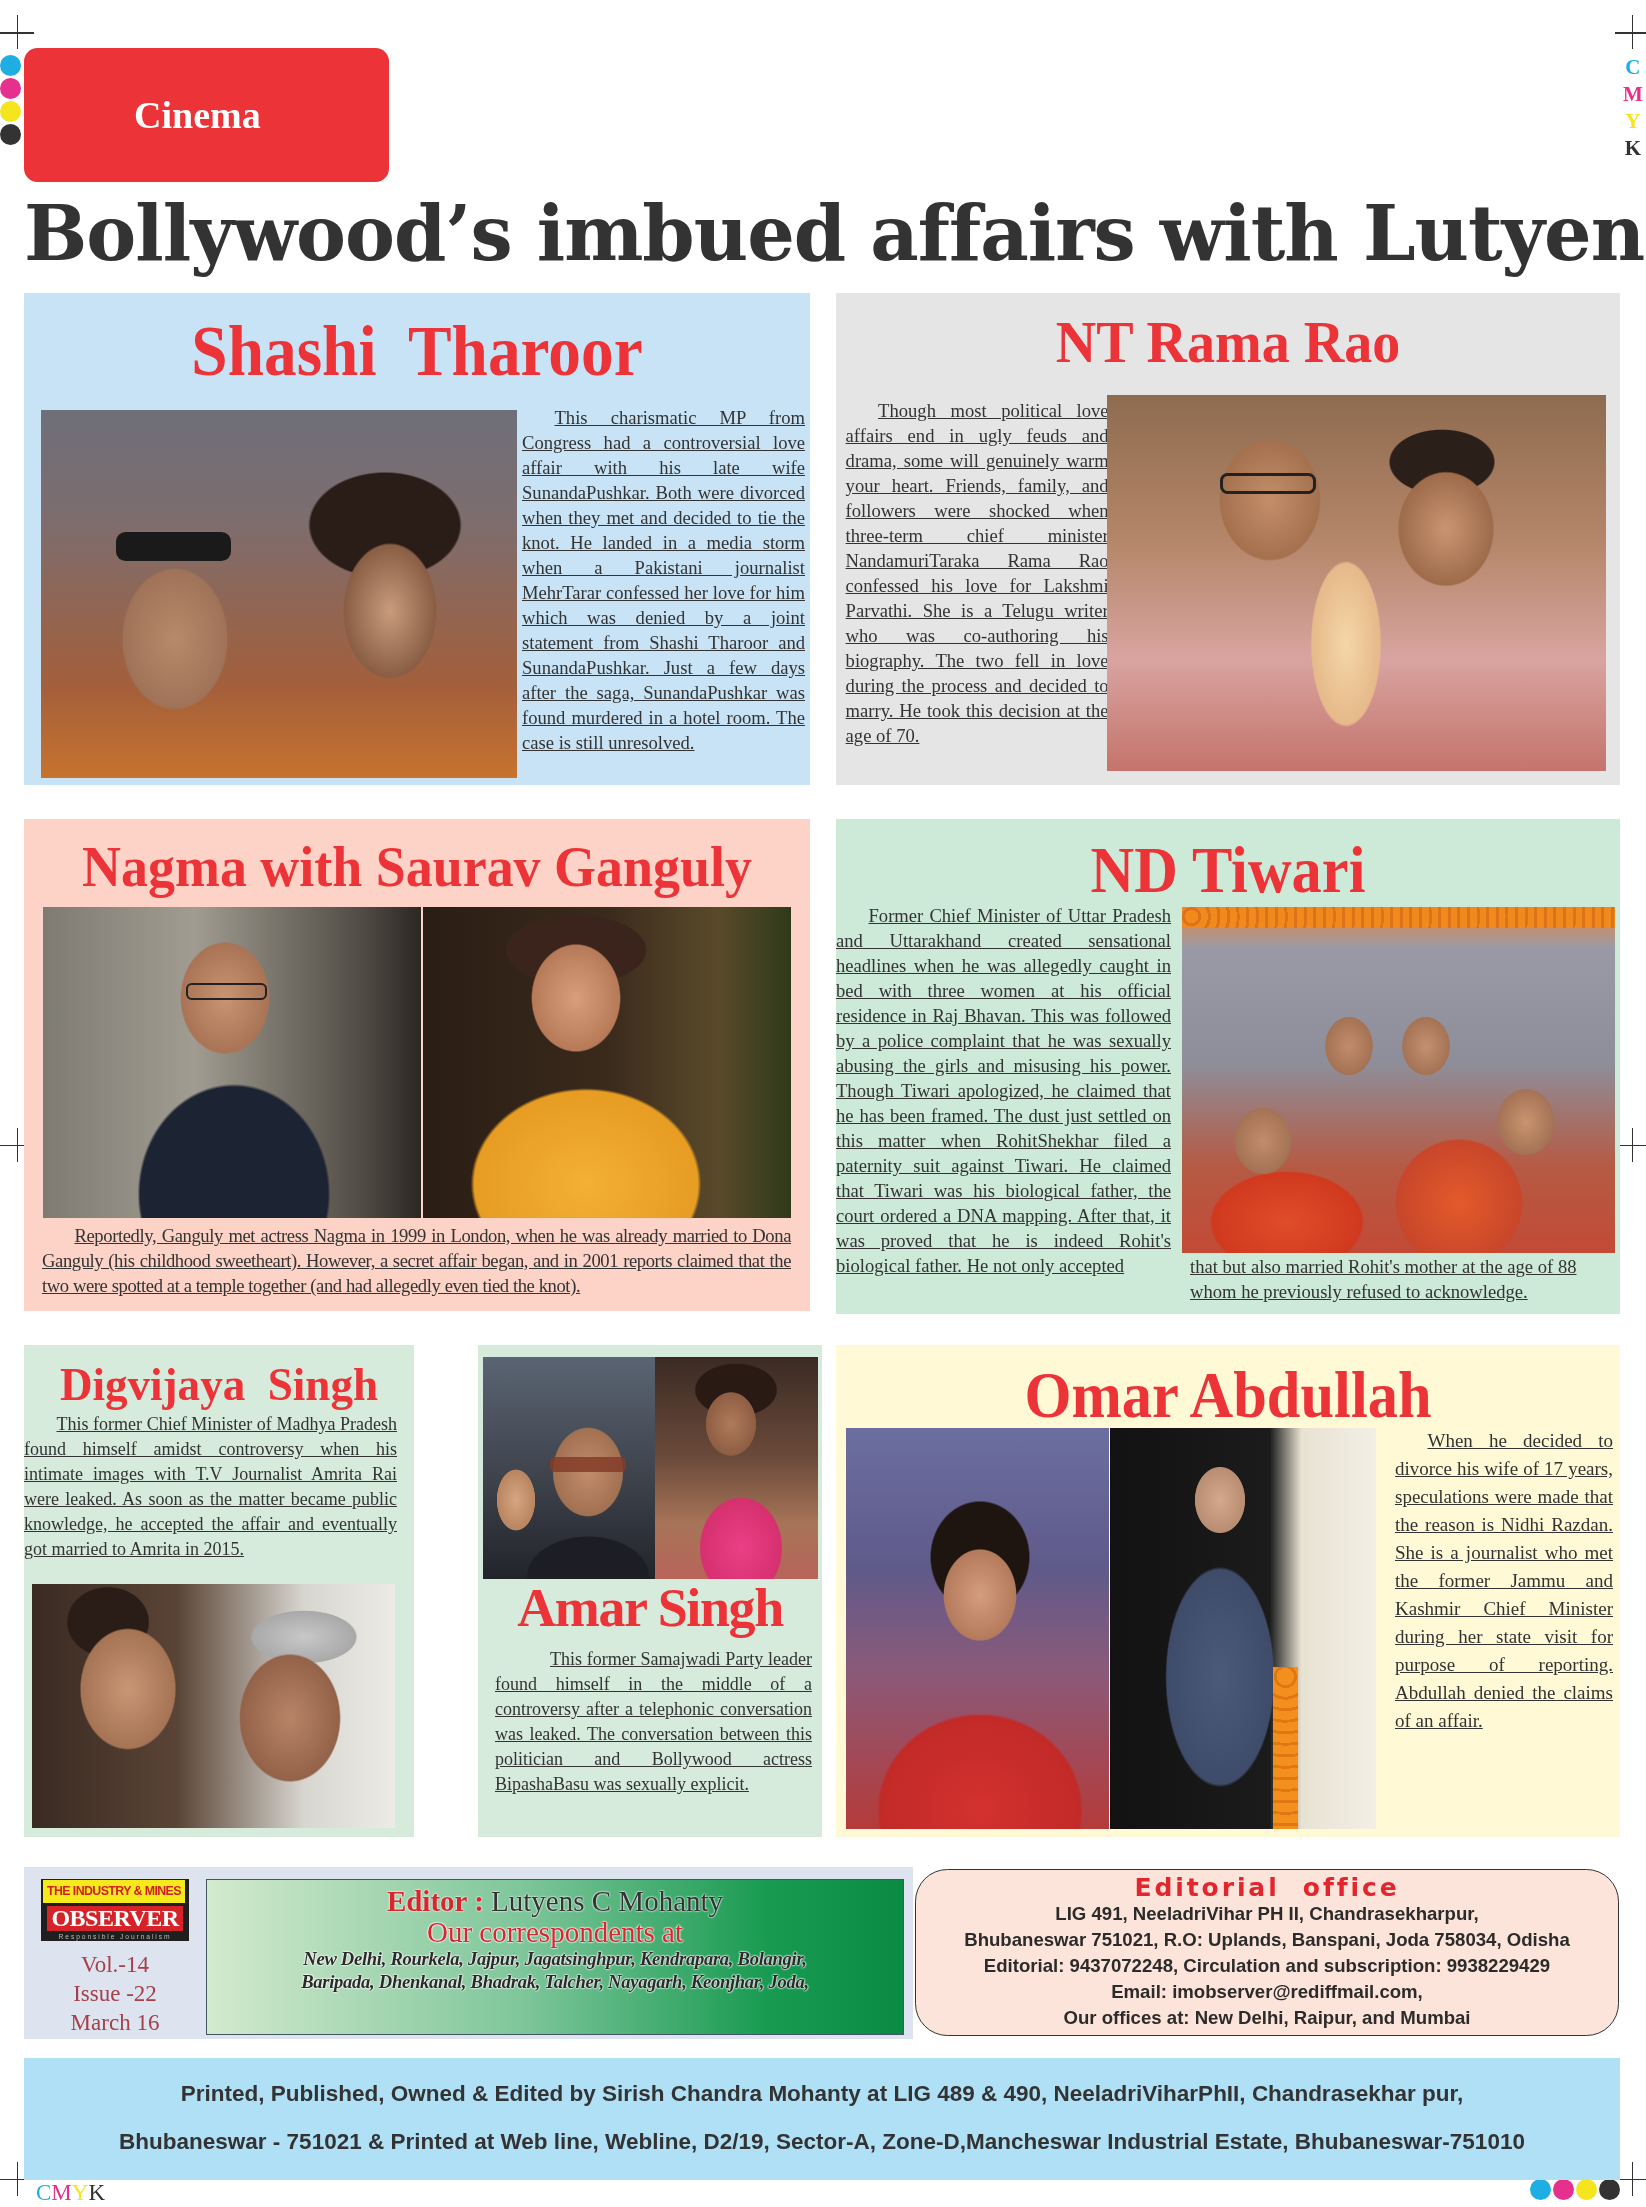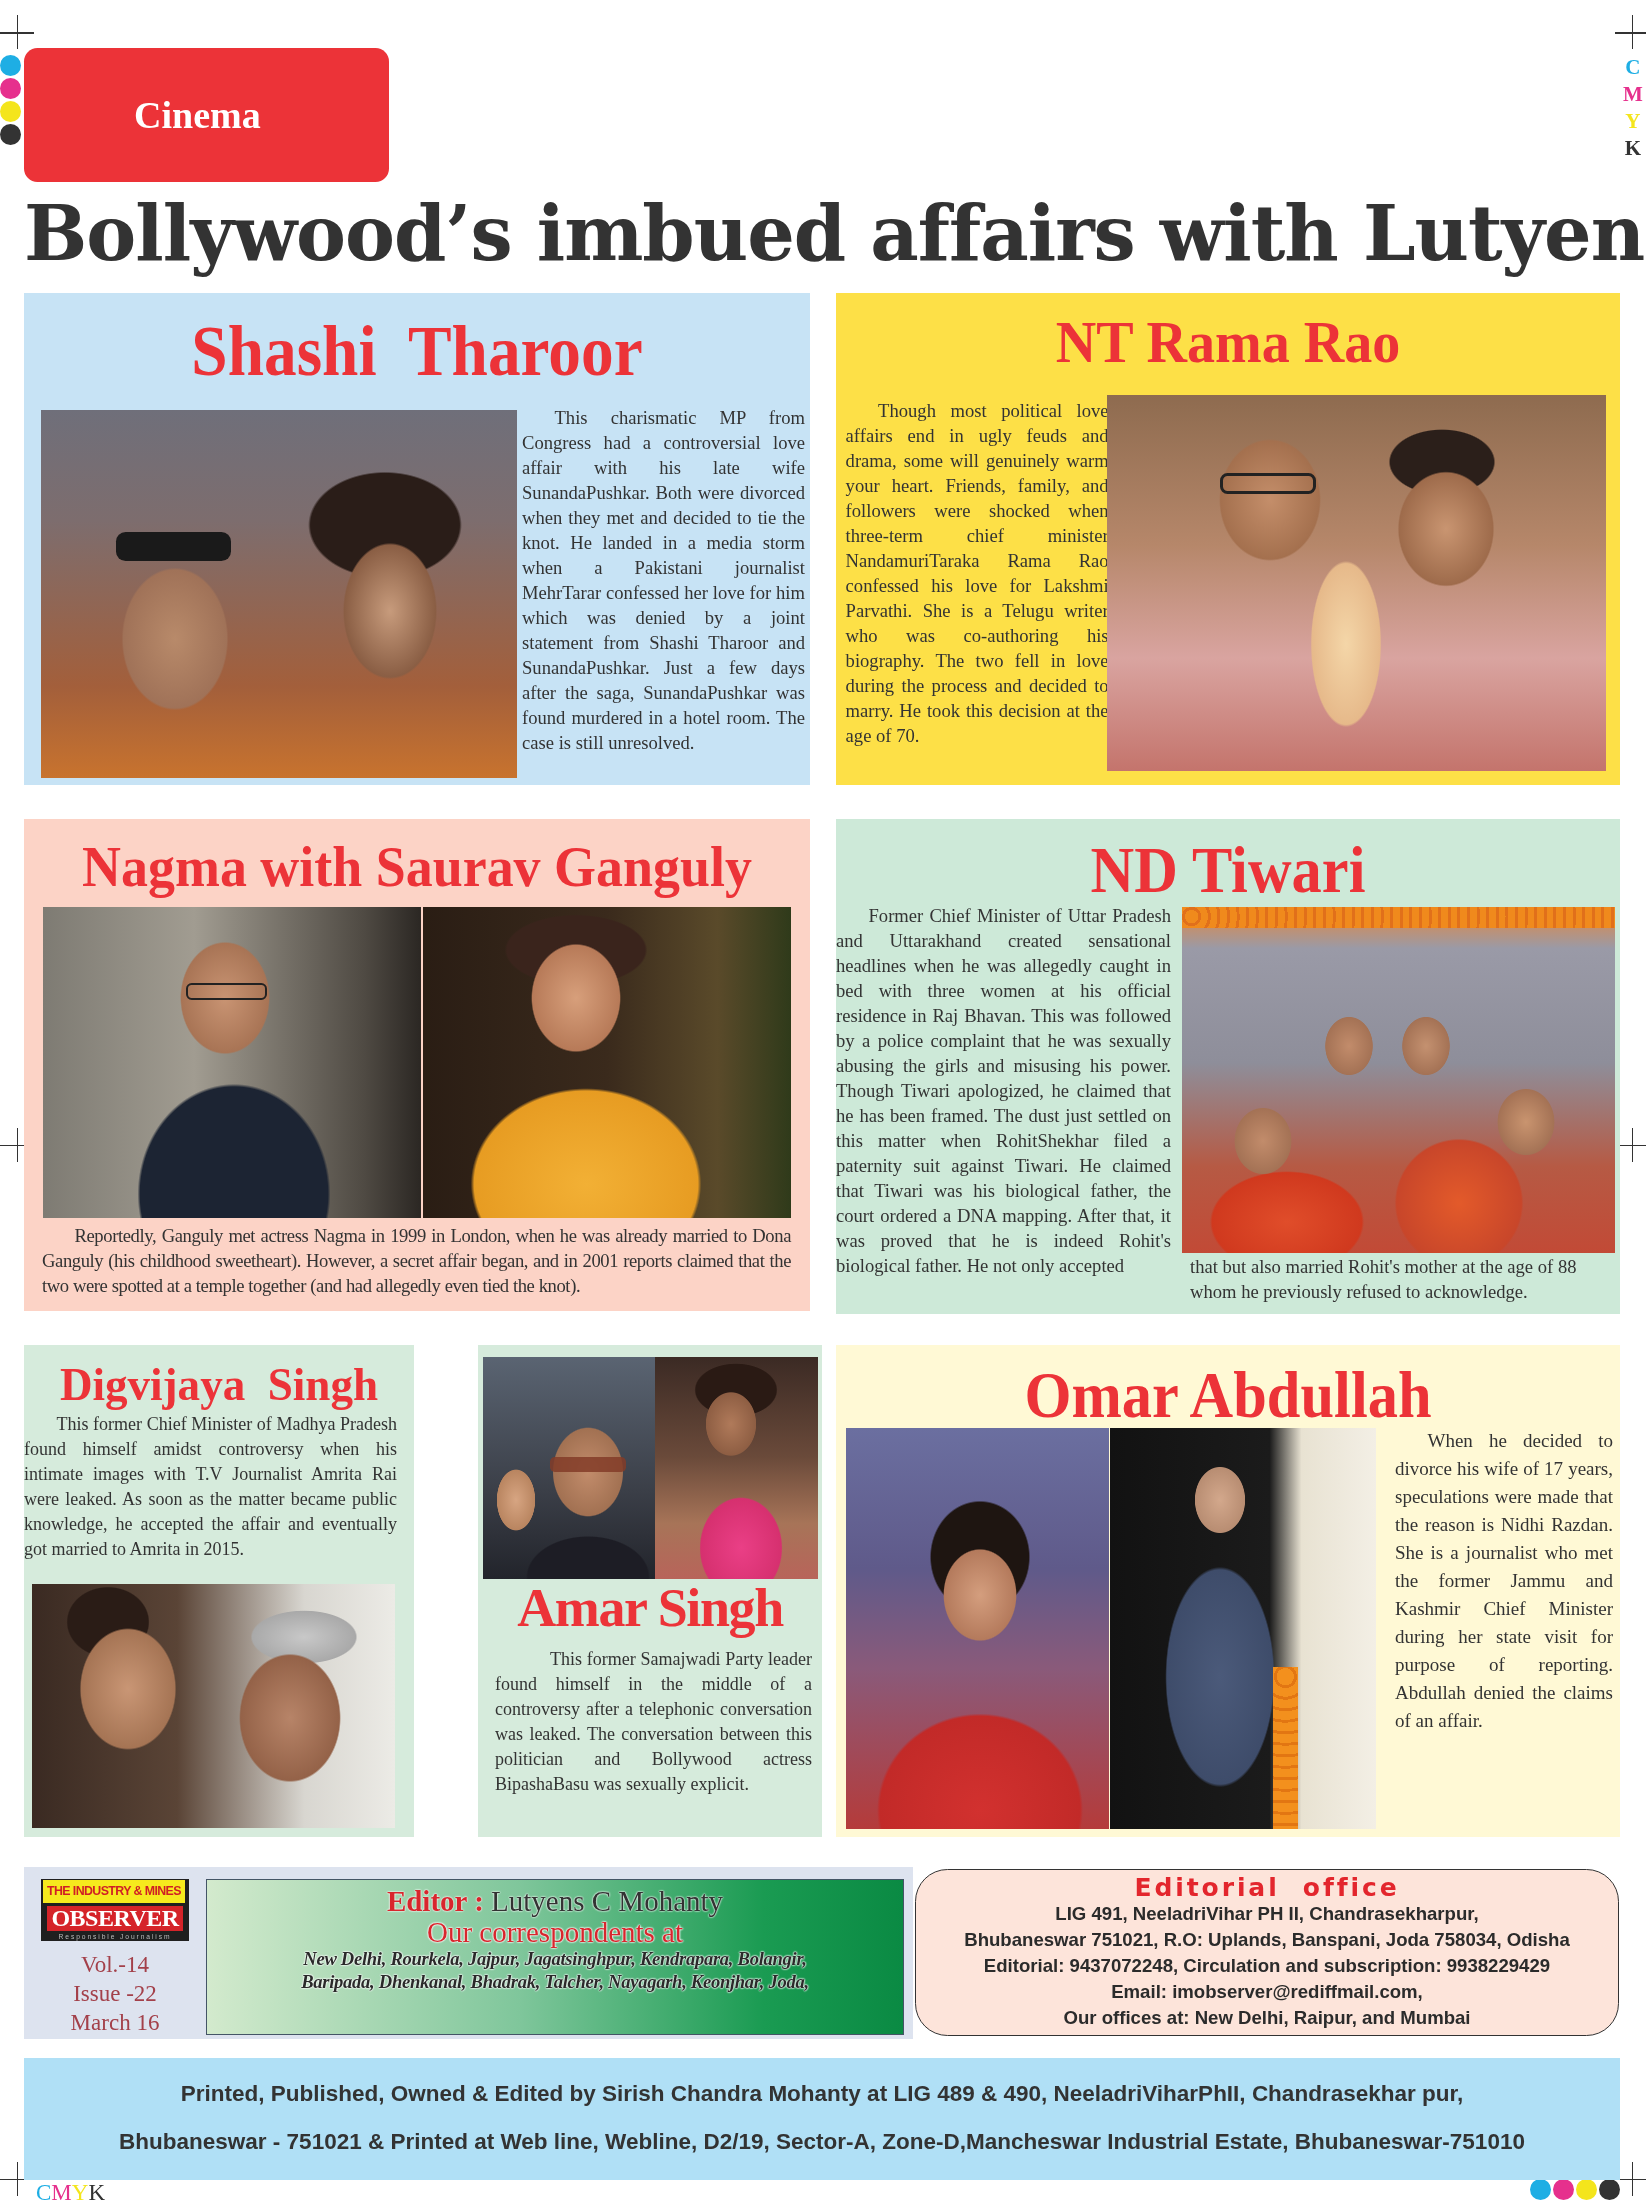--- a/index.html
+++ b/index.html
@@ -18,27 +18,27 @@
     .cmyk-letters { position: absolute; font-family: "Liberation Serif", serif; font-weight: bold; font-size: 21px; line-height: 27px; }
     .cmyk-letters.vertical { display: flex; flex-direction: column; align-items: center; }
     .cmyk-letters.horizontal { display: flex; flex-direction: row; font-weight: normal; font-size: 23px; }
 
     .section-tag { position: absolute; left: 24px; top: 48px; width: 365px; height: 134px; background: #ec3338; border-radius: 13.4px; color: #fff; font-size: 38px; font-family: "Liberation Serif", serif; font-weight: bold; display: flex; align-items: center; padding-left: 110px; }
 
     .headline { position: absolute; left: 24px; top: 189px; width: 1606px; font-family: "DejaVu Serif", serif; font-weight: bold; font-size: 76px; letter-spacing: -1px; color: #333333; white-space: nowrap; transform: scaleX(0.985); transform-origin: left; }
 
     .box { position: absolute; }
     .box-title { position: absolute; color: #ec3338; font-family: "Liberation Serif", serif; font-weight: bold; text-align: center; white-space: nowrap; }
-    .body-text { position: absolute; font-family: "Liberation Serif", serif; font-size: 18.6px; line-height: 25px; text-align: justify; color: #333; }
+    .body-text { position: absolute; font-family: "Liberation Serif", serif; font-size: 18.6px; line-height: 25px; text-align: justify; color: #333; text-decoration: underline; }
     .body-text .indent { display: inline-block; width: 32.5px; }
     .photo { position: absolute; overflow: hidden; }
 
     
     .bg-blue { background: #c7e3f5; }
-    .bg-peach { background: #fde047; }
+    .bg-peach { background: #e5e5e5; }
     .bg-pink { background: #fcd3c6; }
     .bg-mint { background: #cde9d8; }
     .bg-cream { background: #fff9d5; }
 
     .footer-left { position: absolute; left: 24px; top: 1867px; width: 889px; height: 172px; background: #dde3ef; }
     .logo { position: absolute; left: 17px; top: 11.5px; width: 148px; height: 62px; background: #1f1f1f; }
     .logo-top { position: absolute; left: 1.9px; top: 1.9px; right: 4px; height: 23px; background: #f6ea1d; color: #d01f25; font-family: "Liberation Sans", sans-serif; font-weight: bold; font-size: 12.4px; text-align: center; line-height: 23px; letter-spacing: -0.6px; }
     .logo-main { position: absolute; left: 5.7px; right: 5.7px; top: 27px; height: 25px; background: #d52329; color: #fff; font-family: "Liberation Serif", serif; font-weight: bold; font-size: 24px; text-align: center; line-height: 25px; letter-spacing: -0.5px; }
     .logo-sub { position: absolute; left: 0; right: 0; bottom: 1px; color: #bbb; font-family: "Liberation Sans", sans-serif; font-size: 6.7px; text-align: center; letter-spacing: 1.9px; }
     .vol { position: absolute; left: 17px; width: 148px; text-align: center; color: #a3404a; font-family: "Liberation Serif", serif; font-size: 23px; line-height: 29px; }

